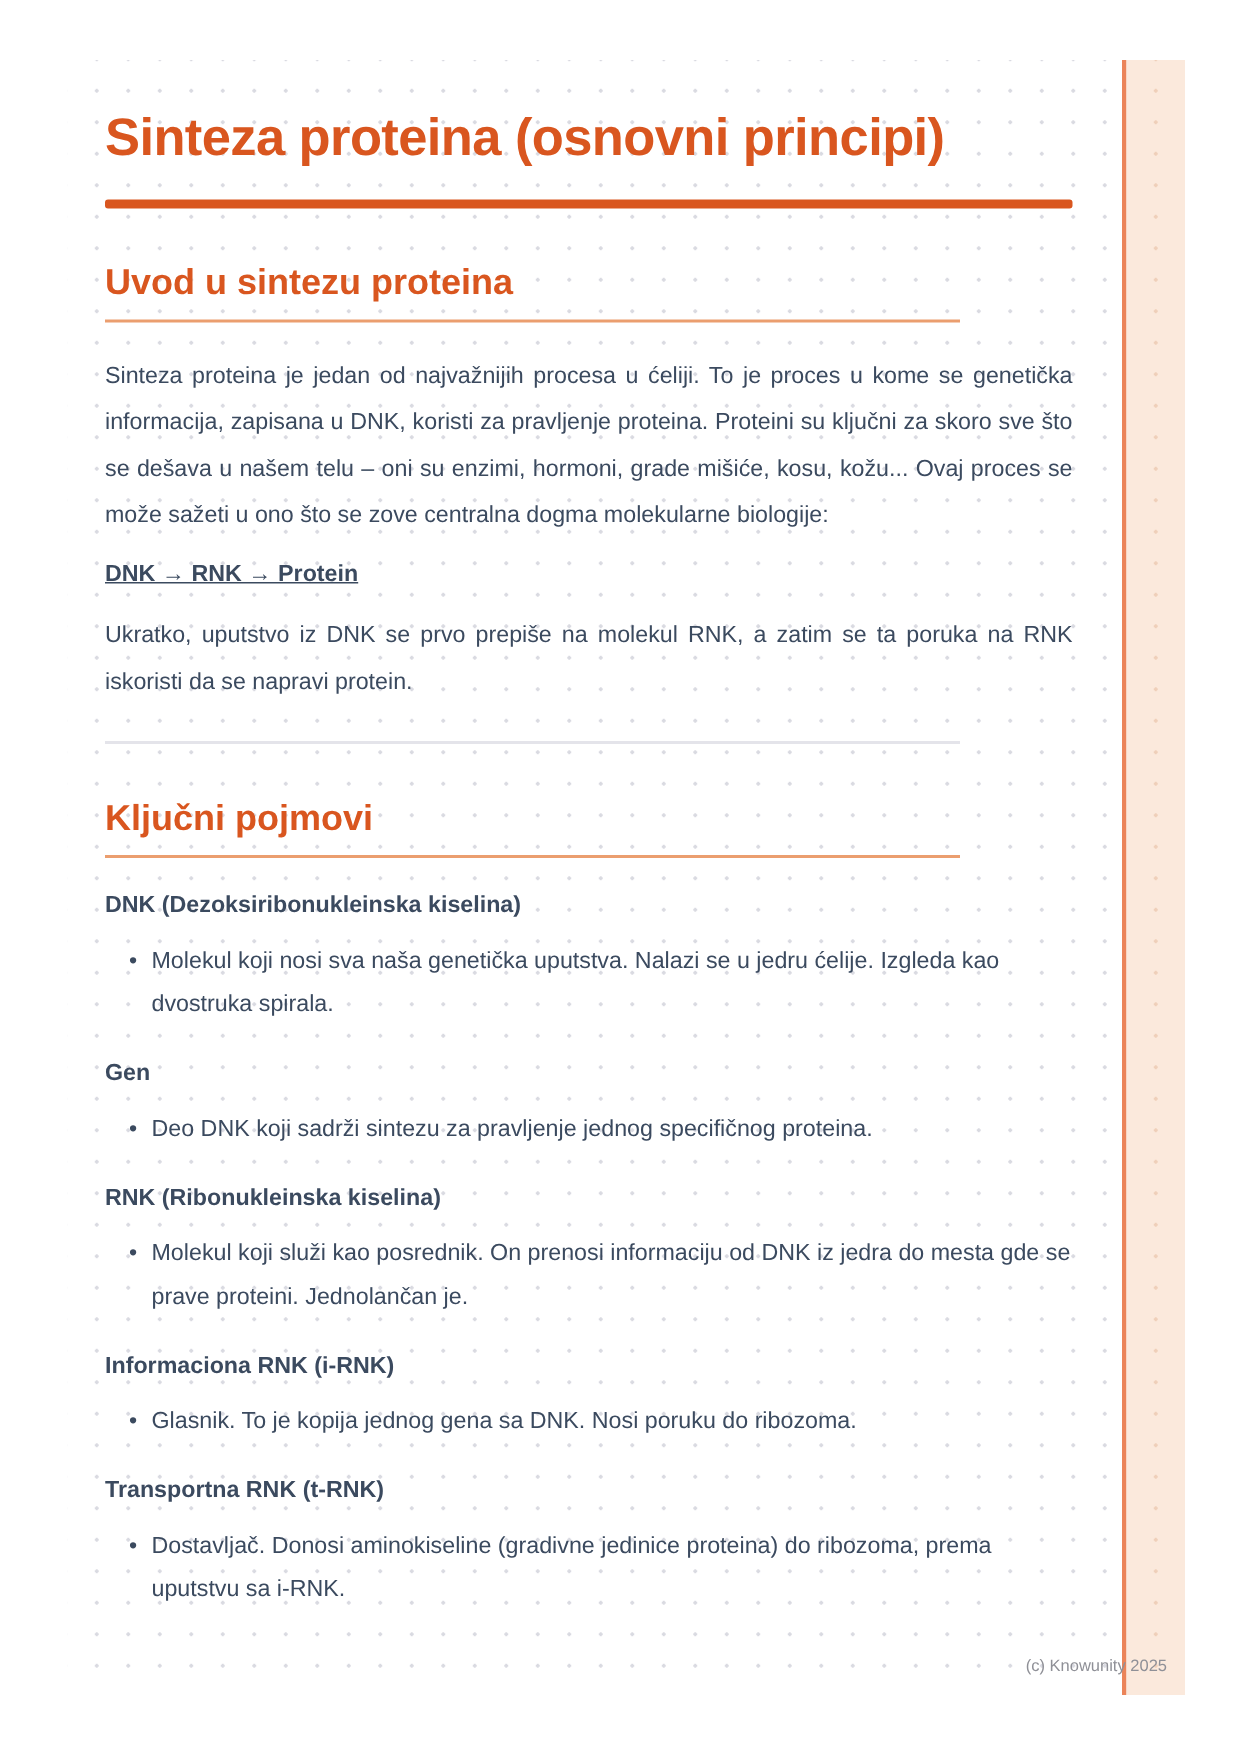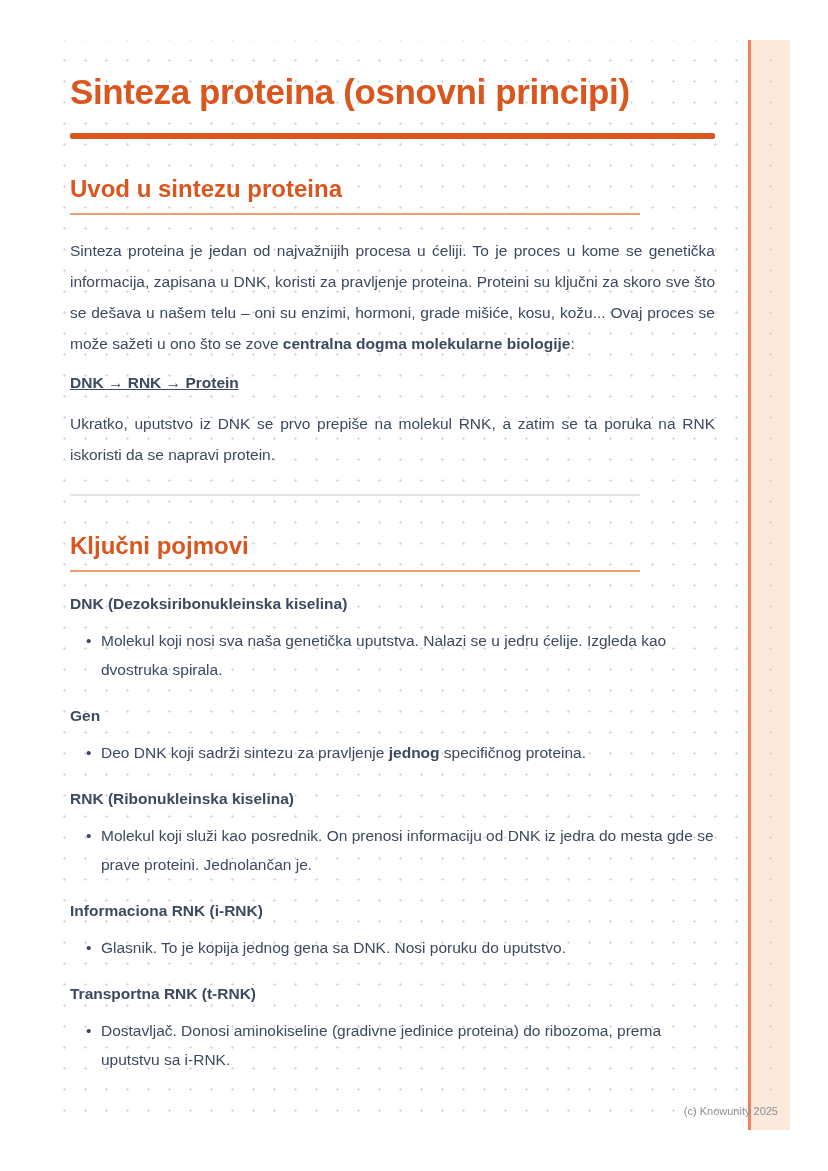--- a/index.html
+++ b/index.html
@@ -122,21 +122,21 @@
     line-height: 29px;
     color: #3b4a5f;
   }
   ul.bullets li::before {
     content: "\2022";
     position: absolute;
     left: 0;
     top: 0;
     color: #3b4a5f;
   }
-  .b { font-weight: 700; }
+  .b { font-weight: 400; }
   .i { }
   .footer {
     position: absolute;
     right: 50px;
     bottom: 54px;
     font-size: 11px;
     color: #8f9097;
     z-index: 2;
   }
 </style>
@@ -176,21 +176,21 @@
       <li><span>Deo DNK koji sadrži sintezu za pravljenje </span><span class="b">jednog</span><span> specifičnog proteina.</span></li>
     </ul>
 
     <p class="term">RNK (Ribonukleinska kiselina)</p>
     <ul class="bullets">
       <li><span>Molekul koji služi kao posrednik. On prenosi informaciju od DNK iz jedra do mesta gde se prave proteini. Jednolančan je.</span></li>
     </ul>
 
     <p class="term">Informaciona RNK (i-RNK)</p>
     <ul class="bullets">
-      <li><span class="i">Glasnik</span><span>. To je kopija jednog gena sa DNK. Nosi poruku do uputstvo.</span></li>
+      <li><span class="i">Glasnik</span><span>. To je kopija jednog gena sa DNK. Nosi poruku do ribozoma.</span></li>
     </ul>
 
     <p class="term">Transportna RNK (t-RNK)</p>
     <ul class="bullets">
       <li><span class="i">Dostavljač</span><span>. Donosi aminokiseline (gradivne jedinice proteina) do ribozoma, prema uputstvu sa i-RNK.</span></li>
     </ul>
 
   </div>
 </div>
 

